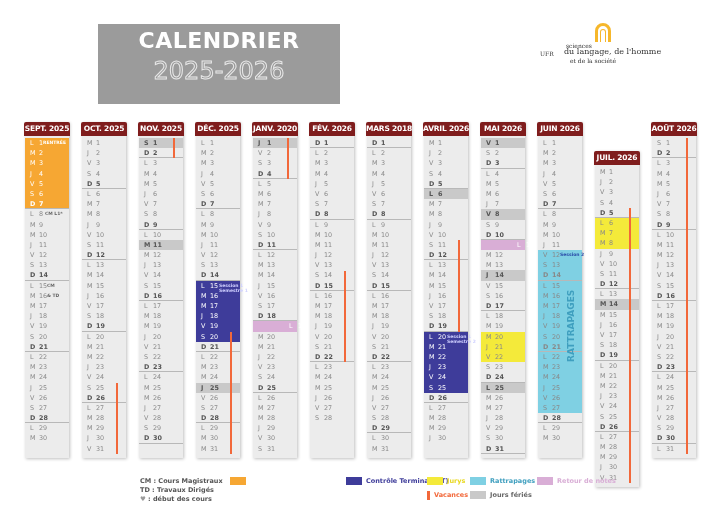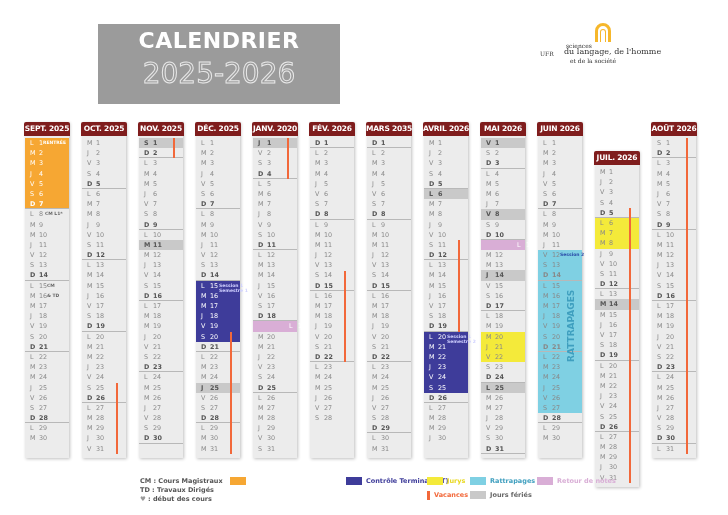--- a/index.html
+++ b/index.html
@@ -1,19 +1,19 @@
 <!DOCTYPE html>
 <html><head>
 <meta charset="utf-8">
 <style>
   html, body { margin:0; padding:0; background:#ffffff; }
   body { width:728px; height:515px; position:relative; overflow:hidden; font-family:"DejaVu Sans", sans-serif; }
   .title-box { position:absolute; left:98px; top:24px; width:242px; height:80px; background:#9b9b9b; text-align:center; }
   .title-main { color:#fff; font-weight:bold; font-size:22px; margin-top:4px; letter-spacing:0.5px; font-family:"DejaVu Sans", sans-serif; }
-  .title-year { color:#9b9b9b; font-size:28px; margin-top:4px; -webkit-text-stroke:1px #e8e8e8; font-family:"DejaVu Sans", sans-serif; }
+  .title-year { color:#9b9b9b; font-size:24px; margin-top:4px; -webkit-text-stroke:1px #e8e8e8; font-family:"DejaVu Sans", sans-serif; }
   .logo { position:absolute; left:540px; top:22px; width:150px; height:45px; }
   .logo-arch { position:absolute; left:54px; top:0; width:18px; height:20px; }
   .logo-text { position:absolute; left:0; top:20px; font-family:"DejaVu Serif", serif; font-size:7px; color:#333; line-height:7px; }
   .logo-ufr { position:absolute; left:0; top:8px; font-size:6px; }
   .logo-l1 { position:absolute; left:26px; top:0; font-size:6px; }
   .logo-l2 { position:absolute; left:24px; top:6px; font-size:8px; white-space:nowrap; }
   .logo-l3 { position:absolute; left:30px; top:15px; font-size:6px; white-space:nowrap; }
 
   .months { position:absolute; left:25px; top:122px; width:680px; height:336px; }
   .month { position:absolute; top:0; width:44px; height:336px; background:#ececec; box-shadow:1px 1px 3px rgba(0,0,0,0.25); }
@@ -267,21 +267,21 @@
         <div class="day"><span class="wd">L</span>23</div>
         <div class="day"><span class="wd">M</span>24</div>
         <div class="day"><span class="wd">M</span>25</div>
         <div class="day"><span class="wd">J</span>26</div>
         <div class="day"><span class="wd">V</span>27</div>
         <div class="day"><span class="wd">S</span>28</div>
       </div>
       <div class="vac" style="left: 34px; top: 148.6px; height: 91.8px;"></div>
     </div>
     <div class="month" style="left: 342px;">
-      <div class="month-head">MARS 2035</div>
+      <div class="month-head">MARS 2018</div>
       <div class="days">
         <div class="day sun"><span class="wd">D</span>1</div>
         <div class="day"><span class="wd">L</span>2</div>
         <div class="day"><span class="wd">M</span>3</div>
         <div class="day"><span class="wd">M</span>4</div>
         <div class="day"><span class="wd">J</span>5</div>
         <div class="day"><span class="wd">V</span>6</div>
         <div class="day"><span class="wd">S</span>7</div>
         <div class="day sun"><span class="wd">D</span>8</div>
         <div class="day"><span class="wd">L</span>9</div>

